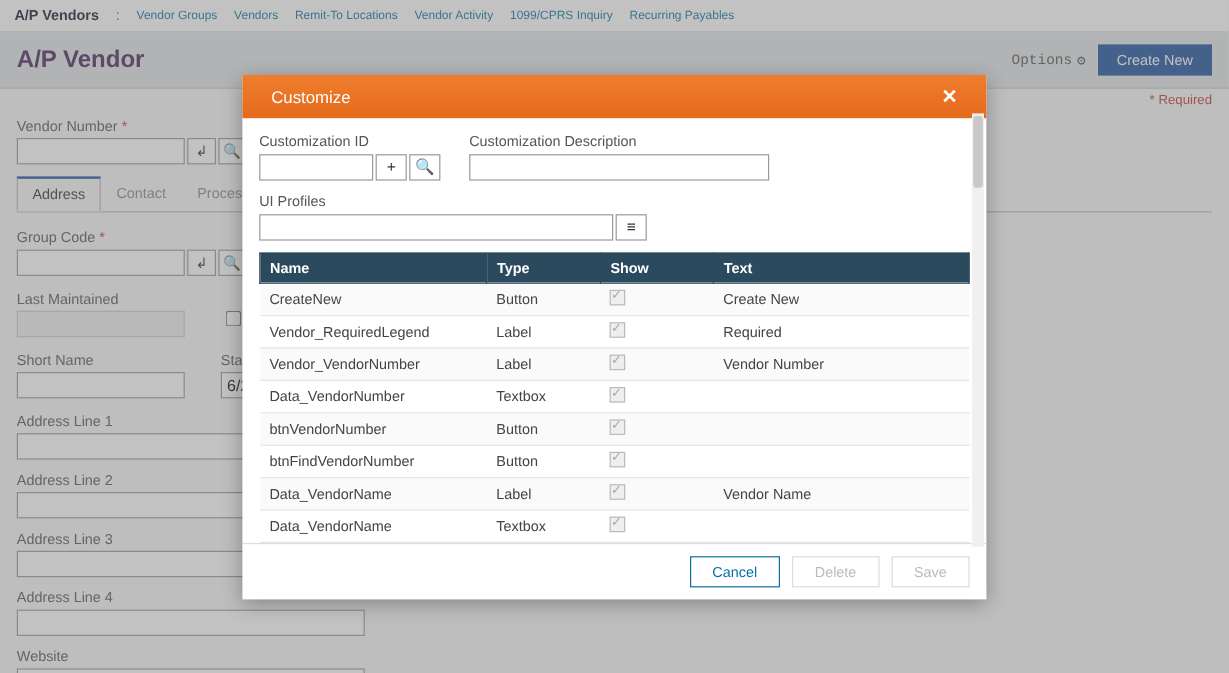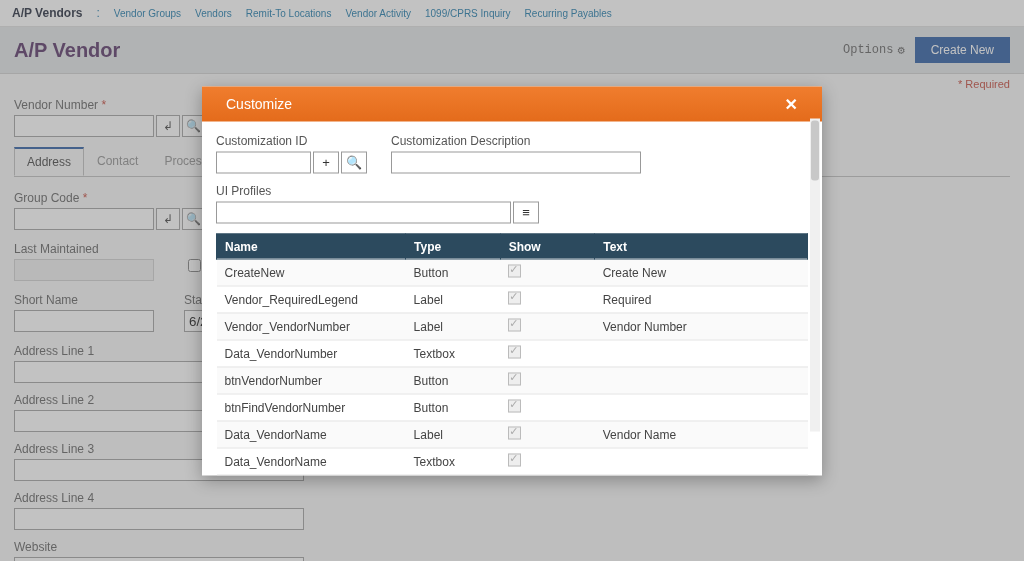--- a/index.html
+++ b/index.html
@@ -362,16 +362,21 @@
           <tr>
             <td>Data_VendorName</td>
             <td>Textbox</td>
             <td><span class="chk-disabled"></span></td>
             <td></td>
           </tr>
         </tbody>
     </table>
 
   </div>
+  <div class="modal-footer">
+    <button class="btn cancel">Cancel</button>
+    <button class="btn disabled">Delete</button>
+    <button class="btn disabled">Save</button>
+  </div>
   <div class="modal-scroll">
       <div class="thumb"></div>
     </div>
 </div>
 
 </body></html>

